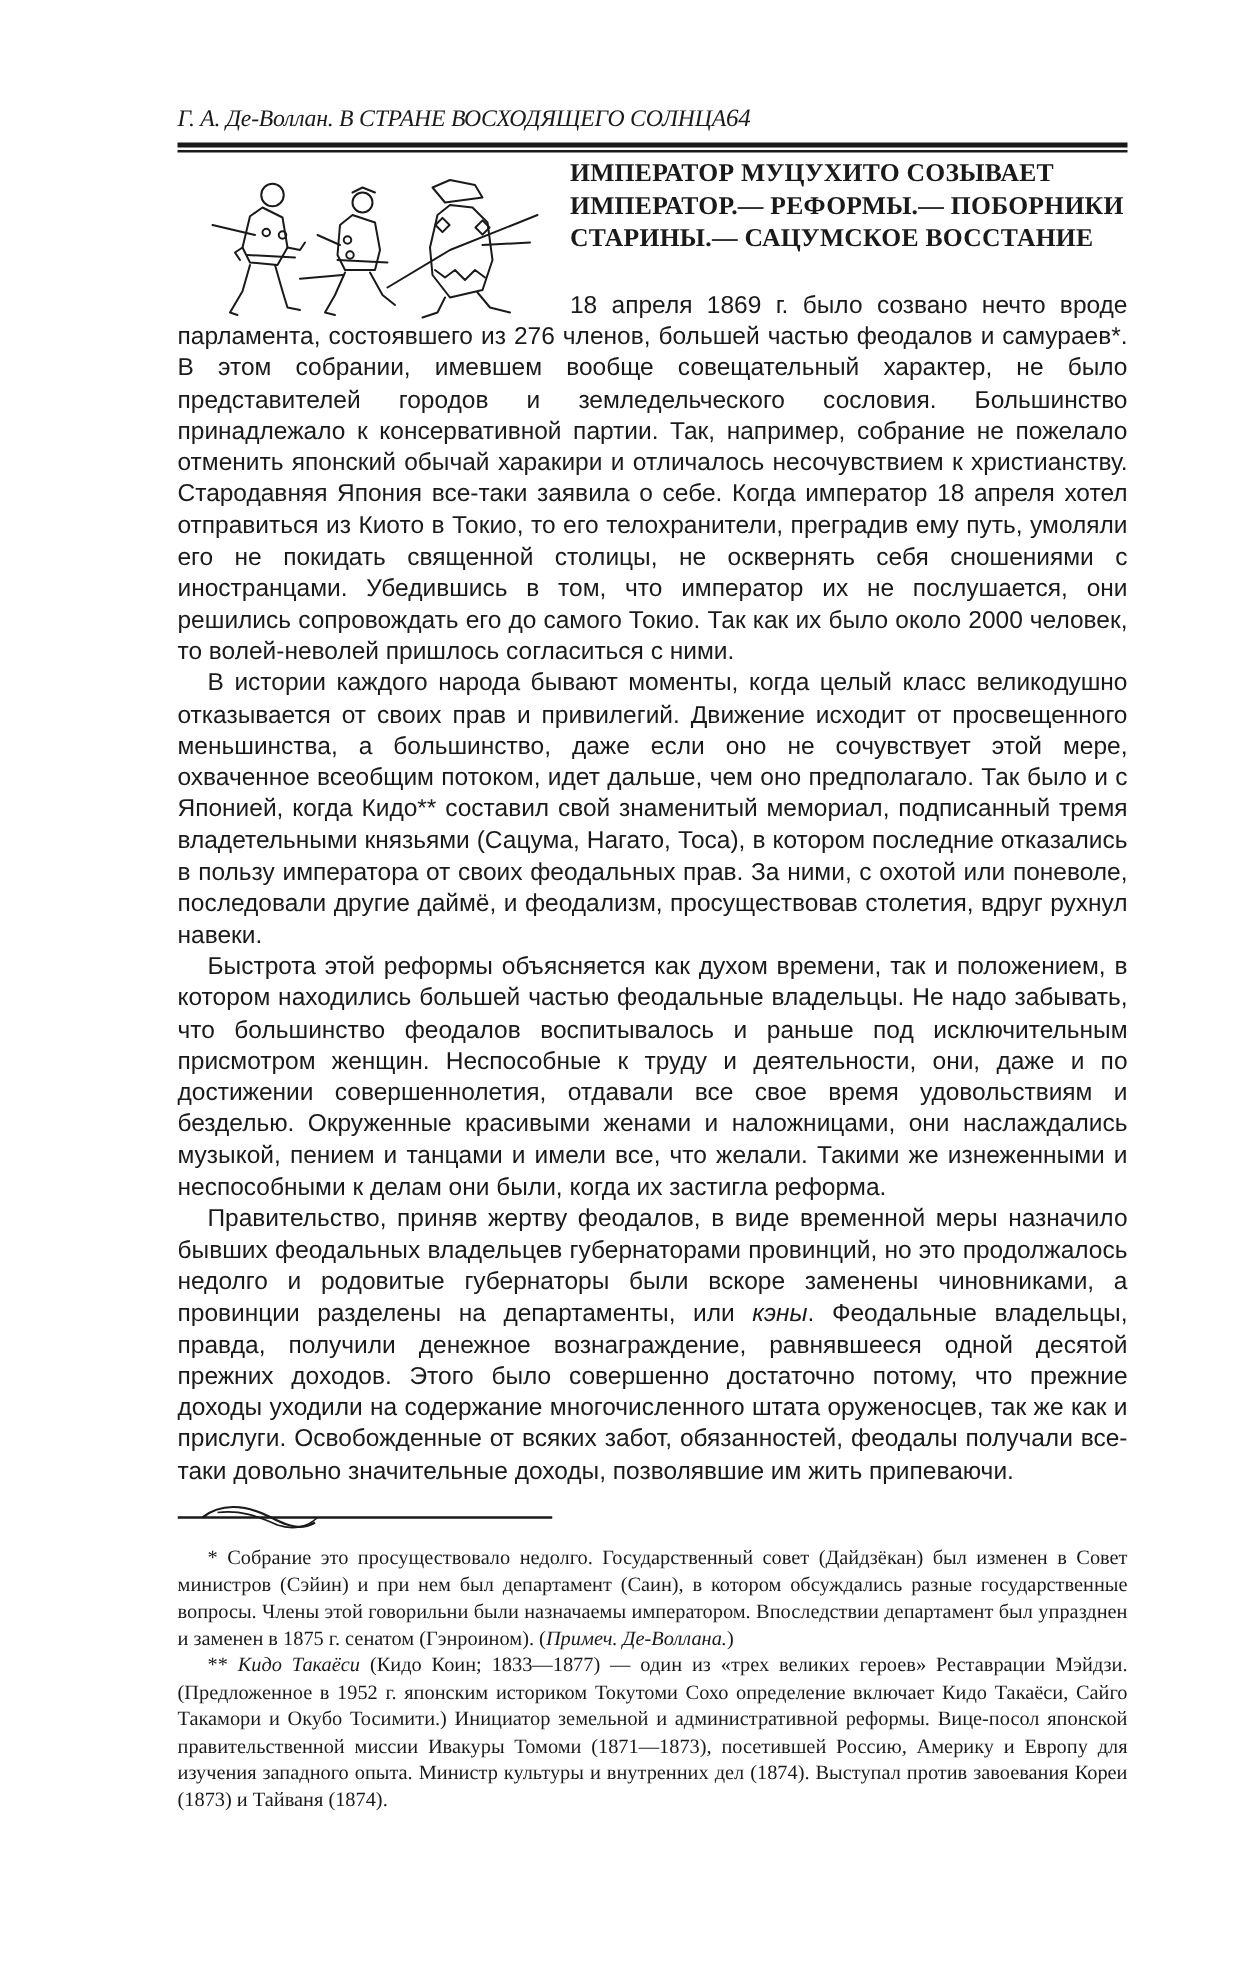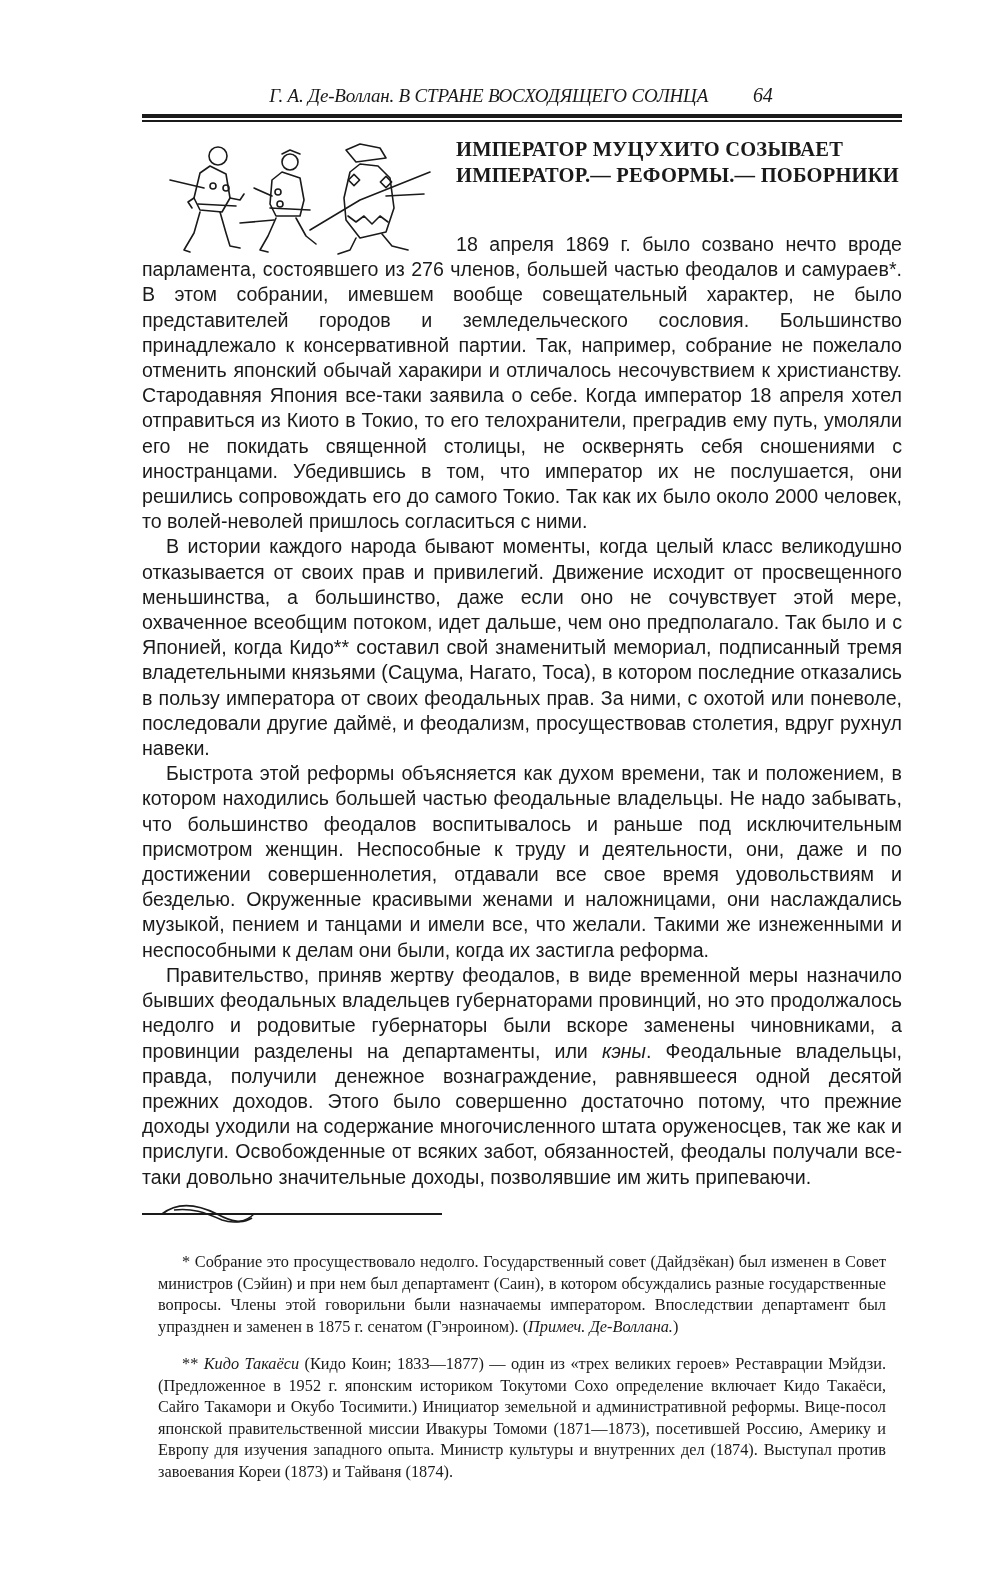--- a/index.html
+++ b/index.html
@@ -3,30 +3,30 @@
 <meta charset="utf-8">
 <style>
   html, body { margin: 0; padding: 0; background: #ffffff; }
   body { width: 1000px; height: 1587px; position: relative; overflow: hidden; color: #1a1a1a; }
   .page { position: absolute; left: 0; top: 0; width: 1000px; height: 1587px; }
 
   .running-head {
     position: absolute; left: 142px; top: 84px; width: 758px;
     font-family: "Liberation Serif", "DejaVu Serif", serif;
     font-style: italic; font-size: 19px; letter-spacing: -0.2px;
-    display: flex; justify-content: center; align-items: baseline;
+    display: flex; justify-content: flex-start; align-items: baseline;
   }
-  .running-head .folio { font-size: 20px; margin-left: 45px; }
+  .running-head .folio { font-size: 20px; }
   .rule-thick { position: absolute; left: 142px; top: 114px; width: 760px; height: 4px; background: #1a1a1a; }
   .rule-thin  { position: absolute; left: 142px; top: 120px; width: 760px; height: 1.5px; background: #1a1a1a; }
 
   .illustration { position: absolute; left: 160px; top: 138px; width: 280px; height: 120px; }
 
   .chapter-title {
-    position: absolute; left: 456px; top: 136px; width: 450px;
+    position: absolute; left: 456px; top: 126px; width: 450px;
     font-family: "Liberation Serif", "DejaVu Serif", serif;
     font-weight: bold; font-size: 20.5px; line-height: 26px; letter-spacing: 0.2px;
   }
 
   .body-text {
     position: absolute; left: 142px; top: 232px; width: 760px;
     font-family: Liberation Sans, sans-serif;
     font-size: 19.6px; line-height: 25.2px; text-align: justify;
   }
   .body-text p { margin: 0; text-indent: 24px; }
@@ -34,21 +34,21 @@
   .first-line-indent { display: inline-block; width: 314px; }
   .i { font-style: italic; }
 
   .fn-sep { position: absolute; left: 142px; top: 1200px; width: 300px; height: 30px; }
 
   .footnotes {
     position: absolute; left: 142px; top: 1235px; width: 760px;
     font-family: "Liberation Serif", "DejaVu Serif", serif;
     font-size: 16.3px; line-height: 21.5px; text-align: justify;
   }
-  .footnotes p { margin: 16px; text-indent: 24px; }
+  .footnotes p { margin: 0; text-indent: 24px; }
 </style>
 </head>
 <body>
 
 <div class="page">
 
   <div class="running-head">
     <span>Г. А. Де-Воллан. В СТРАНЕ ВОСХОДЯЩЕГО СОЛНЦА</span>
     <span class="folio">64</span>
   </div>
@@ -86,20 +86,21 @@
     <path d="M188 78 L196 84 L204 78 L212 86 L220 78 L228 84"></path>
     <path d="M150 92 L200 62 L270 34"></path>
     <path d="M226 58 L264 56"></path>
     <path d="M196 100 L190 112 L178 116"></path>
     <path d="M222 96 L232 108 L248 112"></path>
   </svg>
 
   <div class="chapter-title">
     <div>ИМПЕРАТОР МУЦУХИТО СОЗЫВАЕТ</div>
     <div>ИМПЕРАТОР.— РЕФОРМЫ.— ПОБОРНИКИ</div>
+    <div>СТАРИНЫ.— САЦУМСКОЕ ВОССТАНИЕ</div>
   </div>
 
   <div class="body-text">
     <p class="first"><span class="first-line-indent"></span><span>18 апреля 1869 г. было созвано нечто вроде парламента, состоявшего из 276 членов, большей частью феодалов и самураев*. В этом собрании, имевшем вообще совещательный характер, не было представителей городов и земледельческого сословия. Большинство принадлежало к консервативной партии. Так, например, собрание не пожелало отменить японский обычай харакири и отличалось несочувствием к христианству. Стародавняя Япония все-таки заявила о себе. Когда император 18 апреля хотел отправиться из Киото в Токио, то его телохранители, преградив ему путь, умоляли его не покидать священной столицы, не осквернять себя сношениями с иностранцами. Убедившись в том, что император их не послушается, они решились сопровождать его до самого Токио. Так как их было около 2000 человек, то волей-неволей пришлось согласиться с ними.</span></p>
     <p>В истории каждого народа бывают моменты, когда целый класс великодушно отказывается от своих прав и привилегий. Движение исходит от просвещенного меньшинства, а большинство, даже если оно не сочувствует этой мере, охваченное всеобщим потоком, идет дальше, чем оно предполагало. Так было и с Японией, когда Кидо** составил свой знаменитый мемориал, подписанный тремя владетельными князьями (Сацума, Нагато, Тоса), в котором последние отказались в пользу императора от своих феодальных прав. За ними, с охотой или поневоле, последовали другие даймё, и феодализм, просуществовав столетия, вдруг рухнул навеки.</p>
     <p>Быстрота этой реформы объясняется как духом времени, так и положением, в котором находились большей частью феодальные владельцы. Не надо забывать, что большинство феодалов воспитывалось и раньше под исключительным присмотром женщин. Неспособные к труду и деятельности, они, даже и по достижении совершеннолетия, отдавали все свое время удовольствиям и безделью. Окруженные красивыми женами и наложницами, они наслаждались музыкой, пением и танцами и имели все, что желали. Такими же изнеженными и неспособными к делам они были, когда их застигла реформа.</p>
     <p><span>Правительство, приняв жертву феодалов, в виде временной меры назначило бывших феодальных владельцев губернаторами провинций, но это продолжалось недолго и родовитые губернаторы были вскоре заменены чиновниками, а провинции разделены на департаменты, или </span><span class="i">кэны</span><span>. Феодальные владельцы, правда, получили денежное вознаграждение, равнявшееся одной десятой прежних доходов. Этого было совершенно достаточно потому, что прежние доходы уходили на содержание многочисленного штата оруженосцев, так же как и прислуги. Освобожденные от всяких забот, обязанностей, феодалы получали все-таки довольно значительные доходы, позволявшие им жить припеваючи.</span></p>
   </div>
 
   <svg class="fn-sep" viewBox="0 0 300 30" fill="none" stroke="#1a1a1a">

